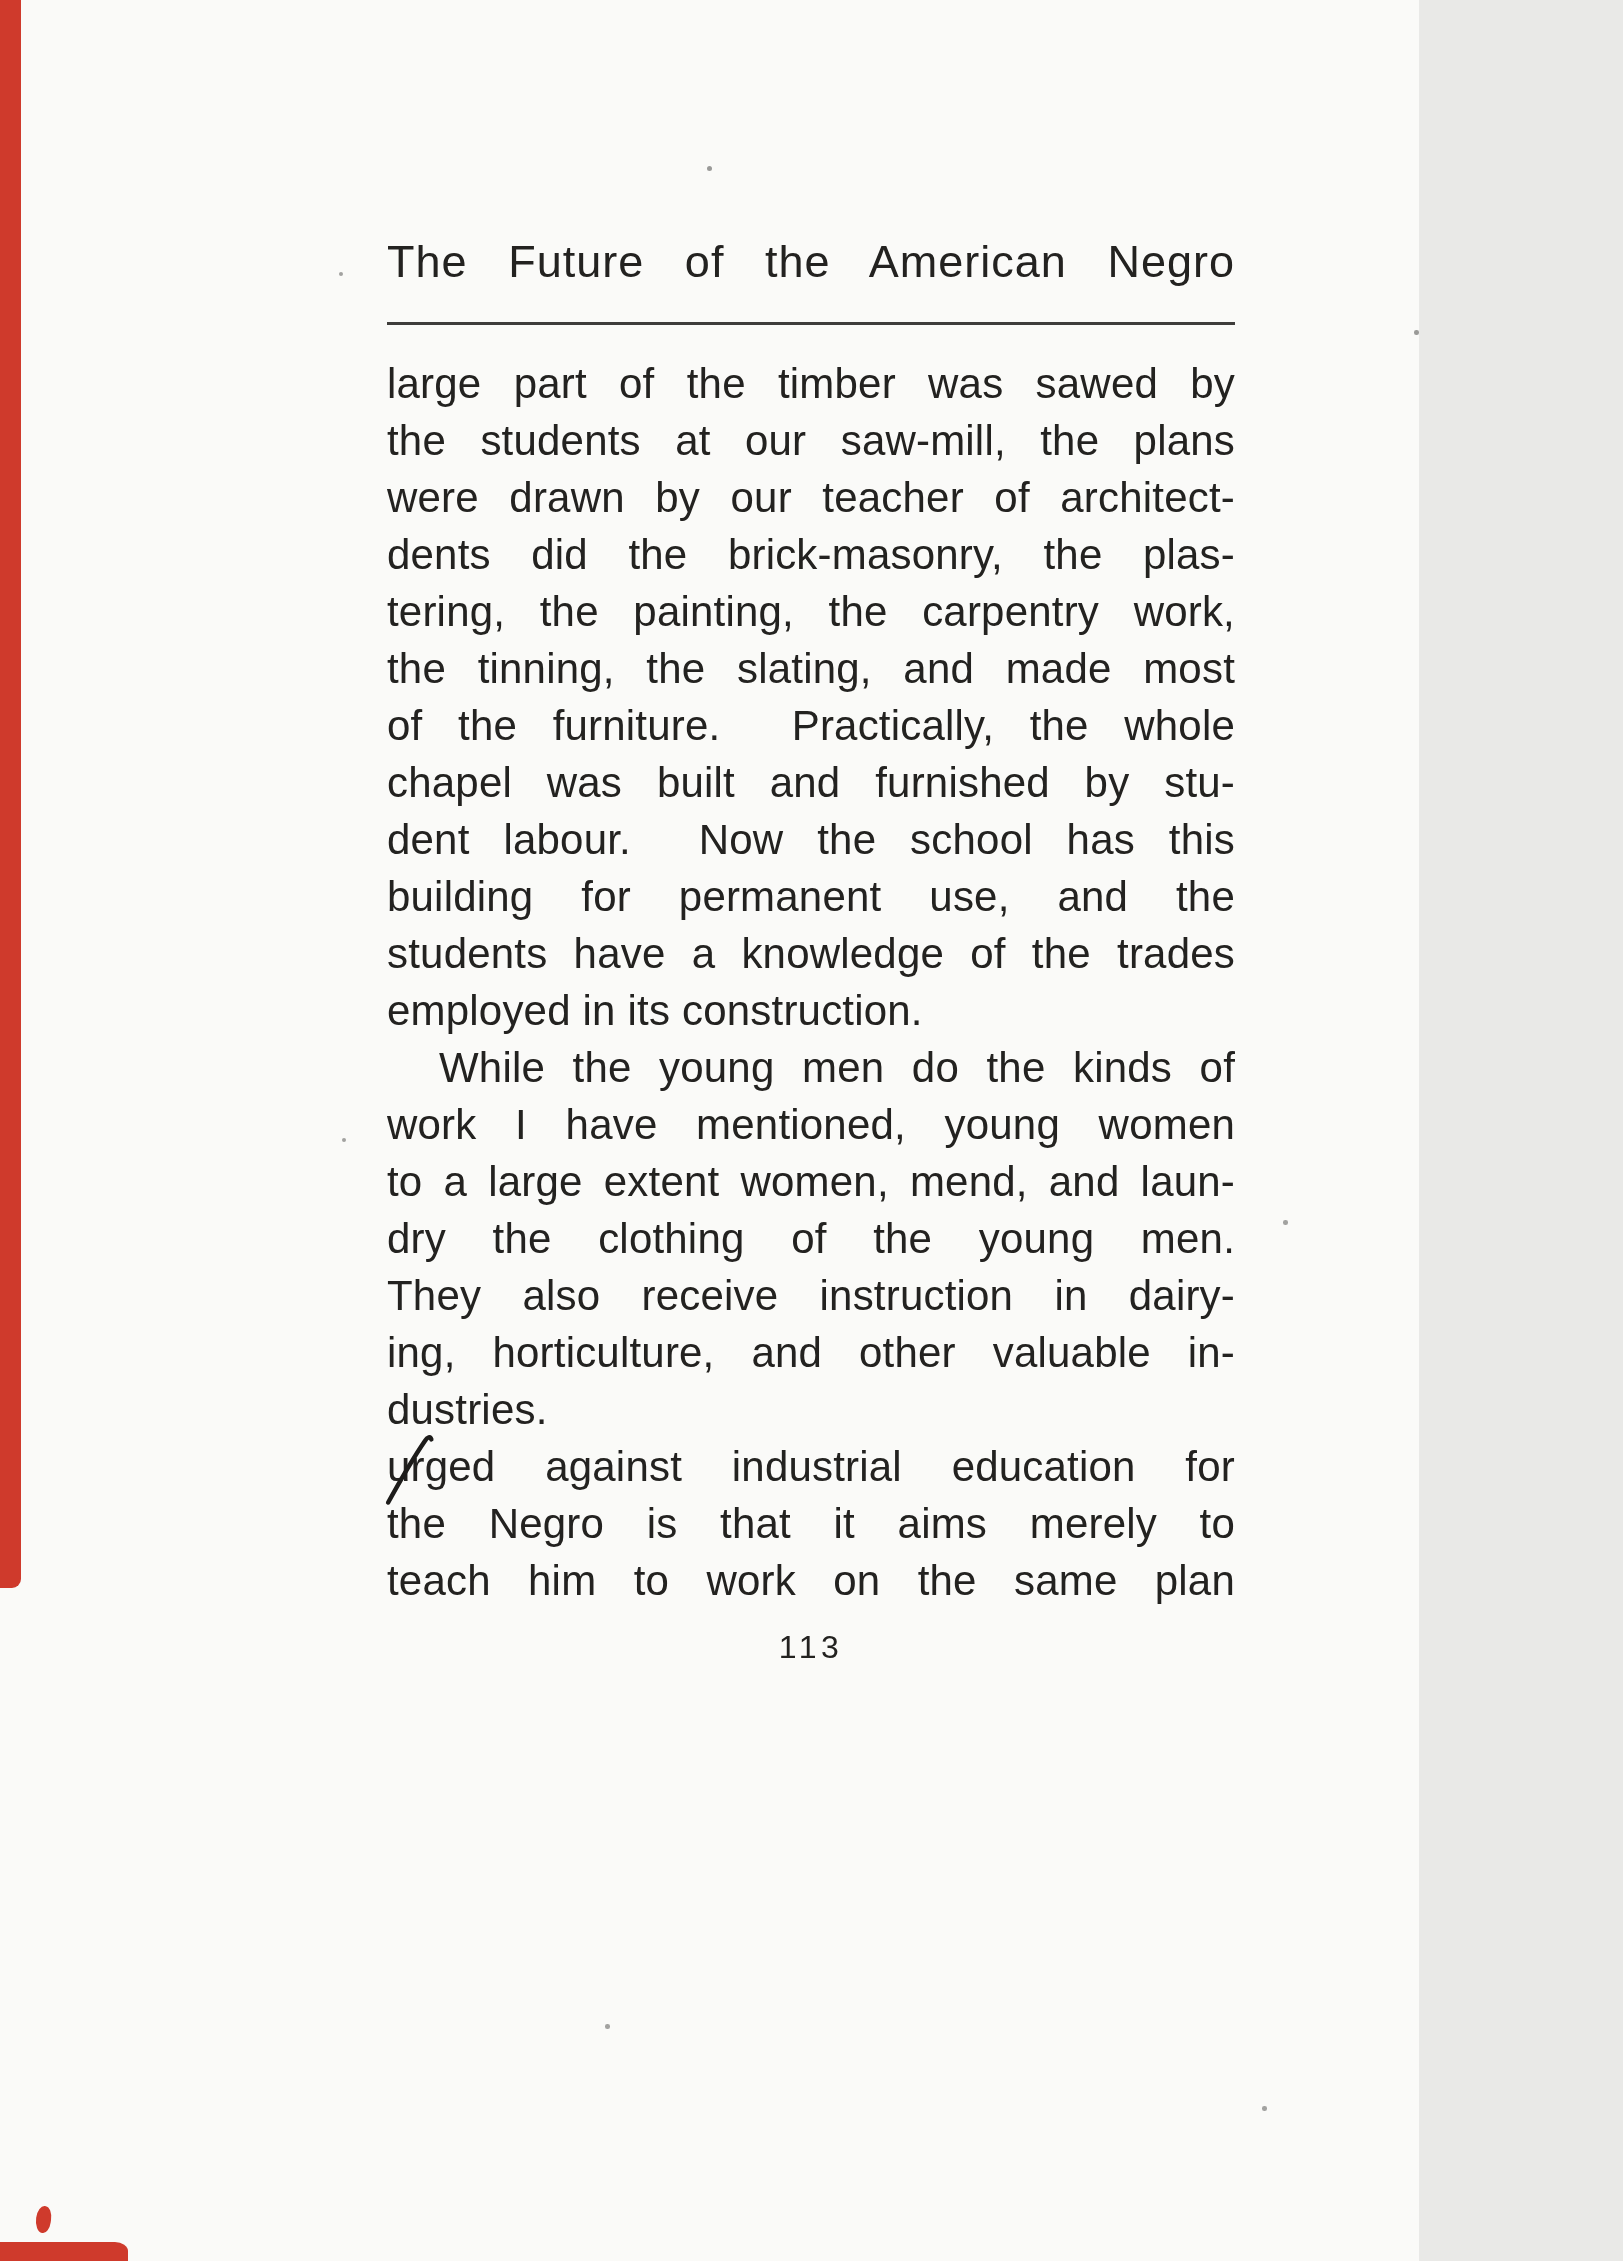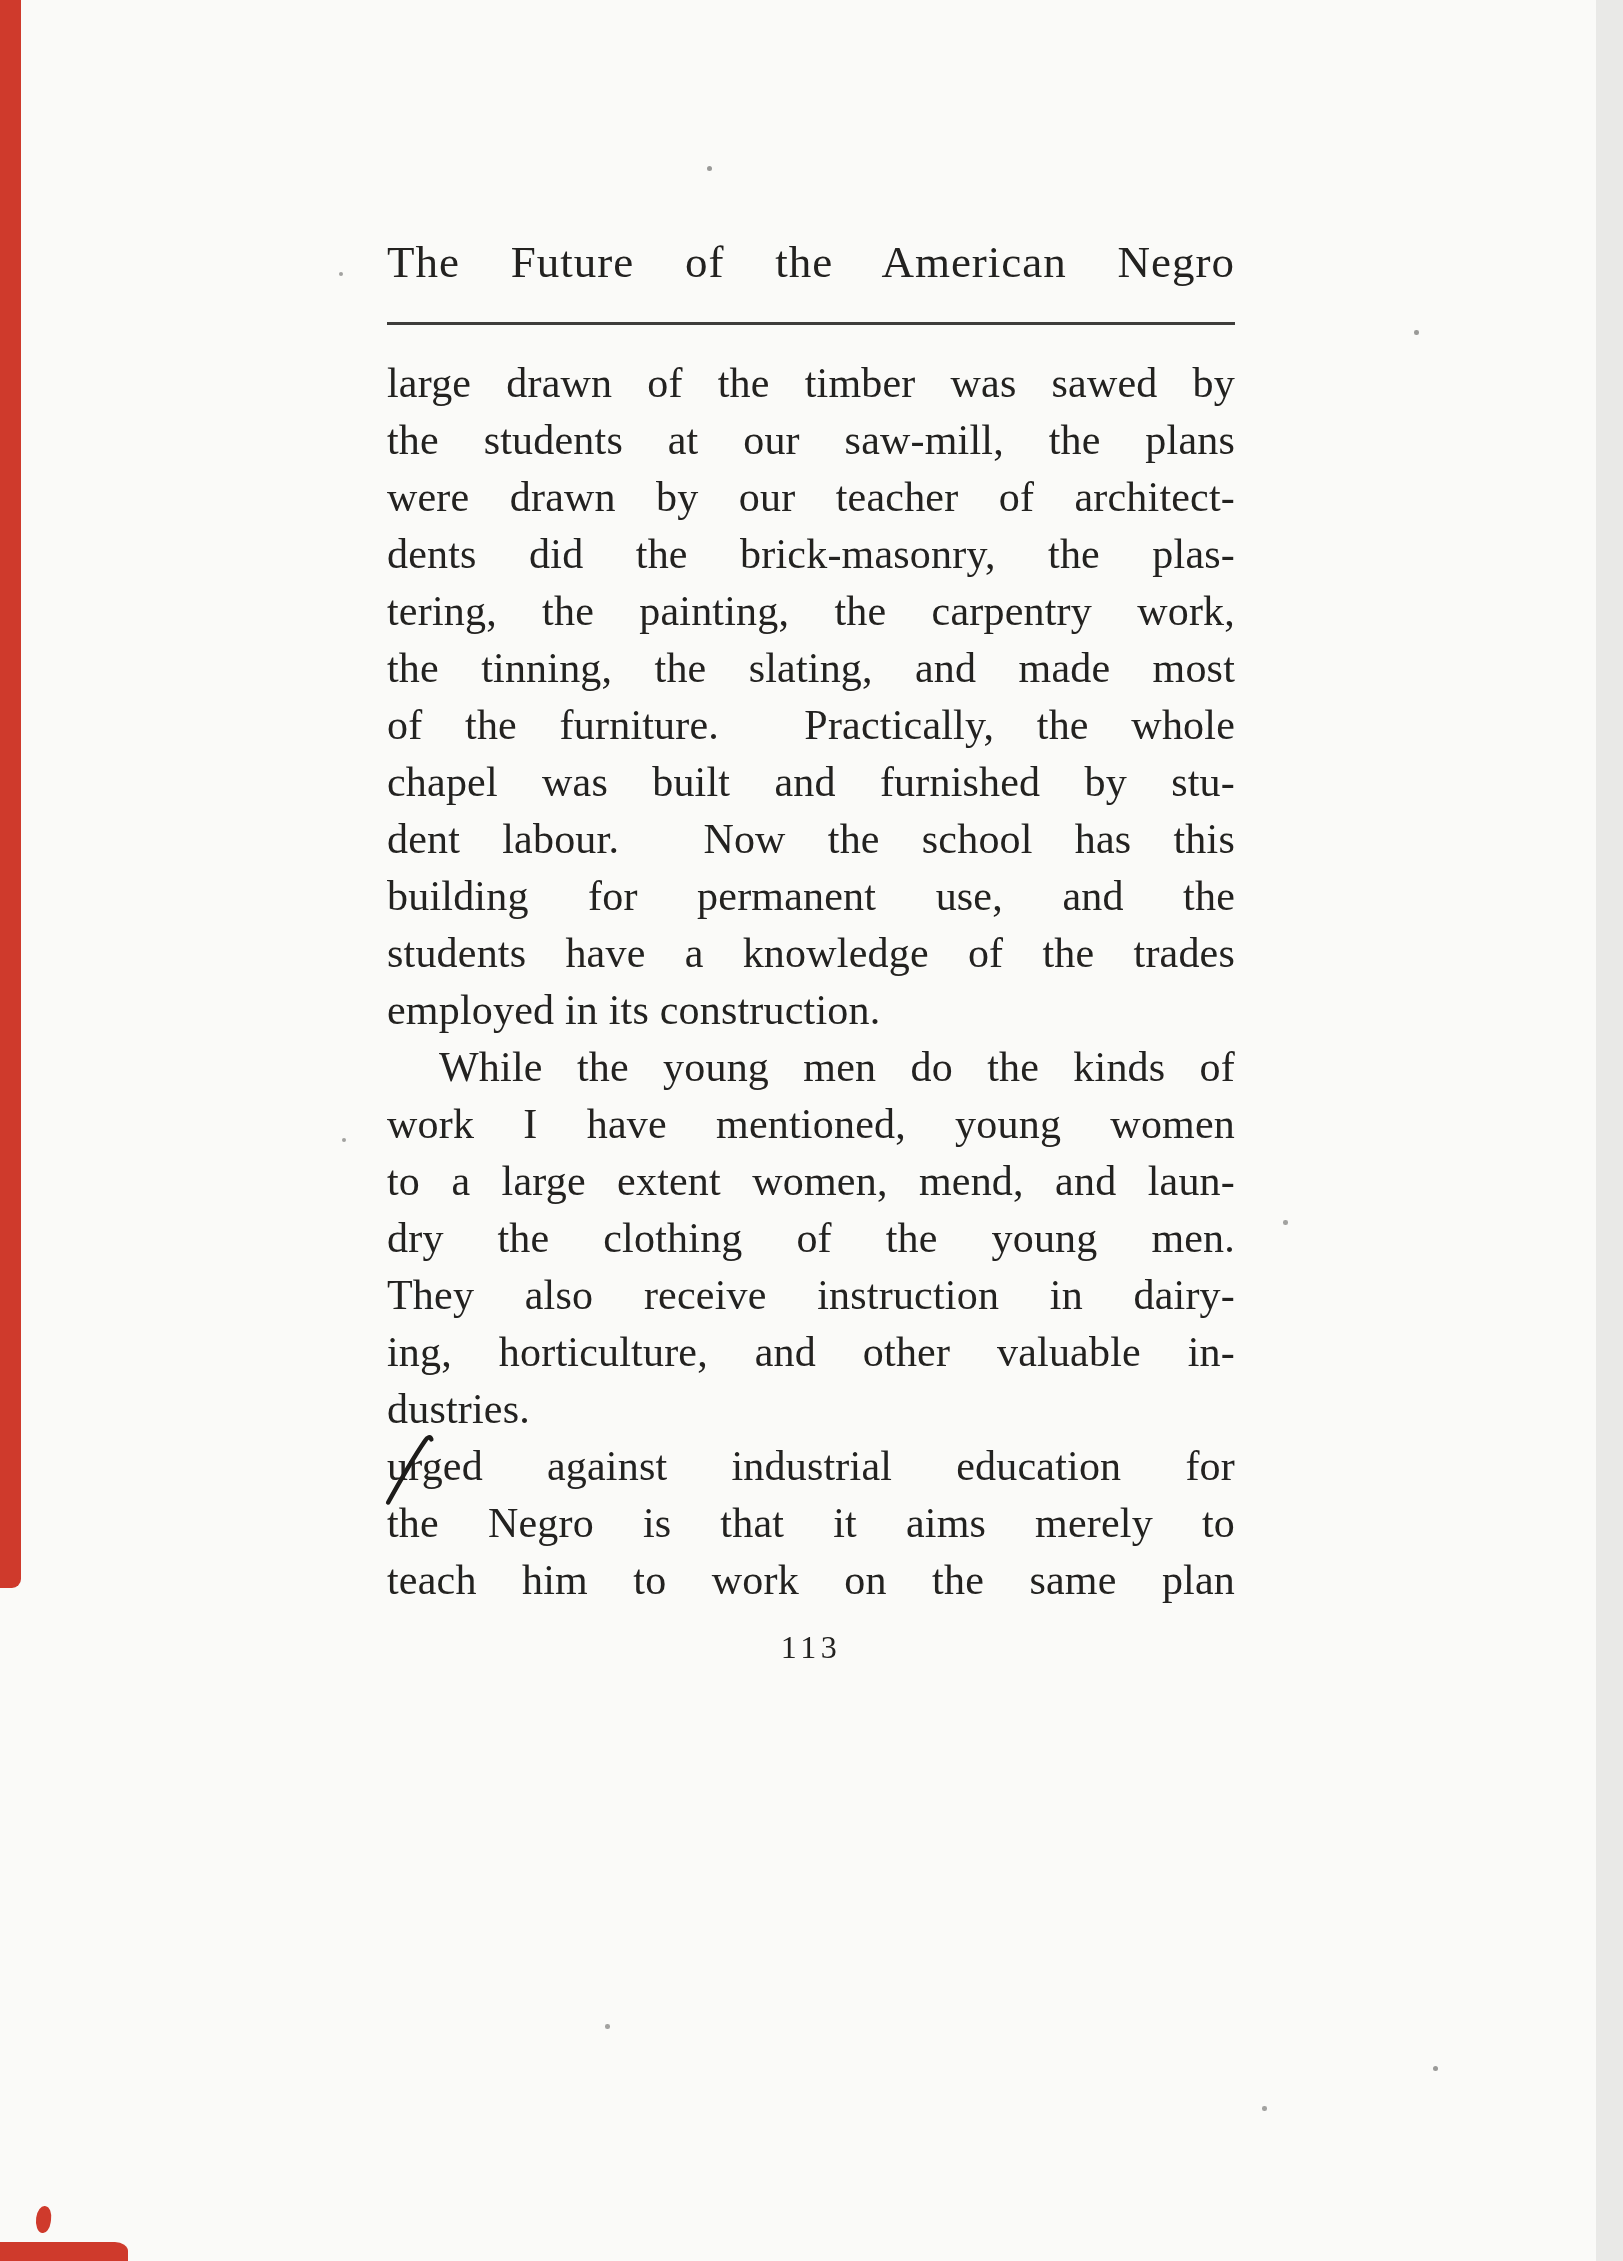--- a/index.html
+++ b/index.html
@@ -4,24 +4,24 @@
 <style>
   :root{
     --paper:#fafaf8;
     --ink:#232220;
     --red:#cf3a2c;
   }
   *{margin:0;padding:0;box-sizing:border-box;}
   html,body{background:#e9e9e7;}
   .sheet{
     position:relative;
-    width:1596px;
+    width:1419px;
     height:2261px;
     background:var(--paper);
-    font-family:Liberation Serif, serif;
+    font-family:Liberation Sans, sans-serif;
     color:var(--ink);
     overflow:hidden;
   }
   .content{
     position:absolute;
     left:387px;
     top:234px;
     width:848px;
   }
   .running-header{
@@ -99,21 +99,21 @@
 <div class="sheet">
 
   <div class="red-edge"></div>
   <div class="red-blob-1"></div>
   <div class="red-blob-2"></div>
 
   <div class="content">
     <div class="running-header">The Future of the American Negro</div>
     <div class="header-rule"></div>
     <div class="body-lines">
-        <div class="line"><span>large drawn of the timber was sawed by</span></div>
+        <div class="line"><span>large part of the timber was sawed by</span></div>
         <div class="line"><span>the students at our saw-mill, the plans</span></div>
         <div class="line"><span>were drawn by our teacher of architect-</span></div>
         <div class="line"><span>dents did the brick-masonry, the plas-</span></div>
         <div class="line"><span>tering, the painting, the carpentry work,</span></div>
         <div class="line"><span>the tinning, the slating, and made most</span></div>
         <div class="line"><span>of the furniture.  Practically, the whole</span></div>
         <div class="line"><span>chapel was built and furnished by stu-</span></div>
         <div class="line"><span>dent labour.  Now the school has this</span></div>
         <div class="line"><span>building for permanent use, and the</span></div>
         <div class="line"><span>students have a knowledge of the trades</span></div>

